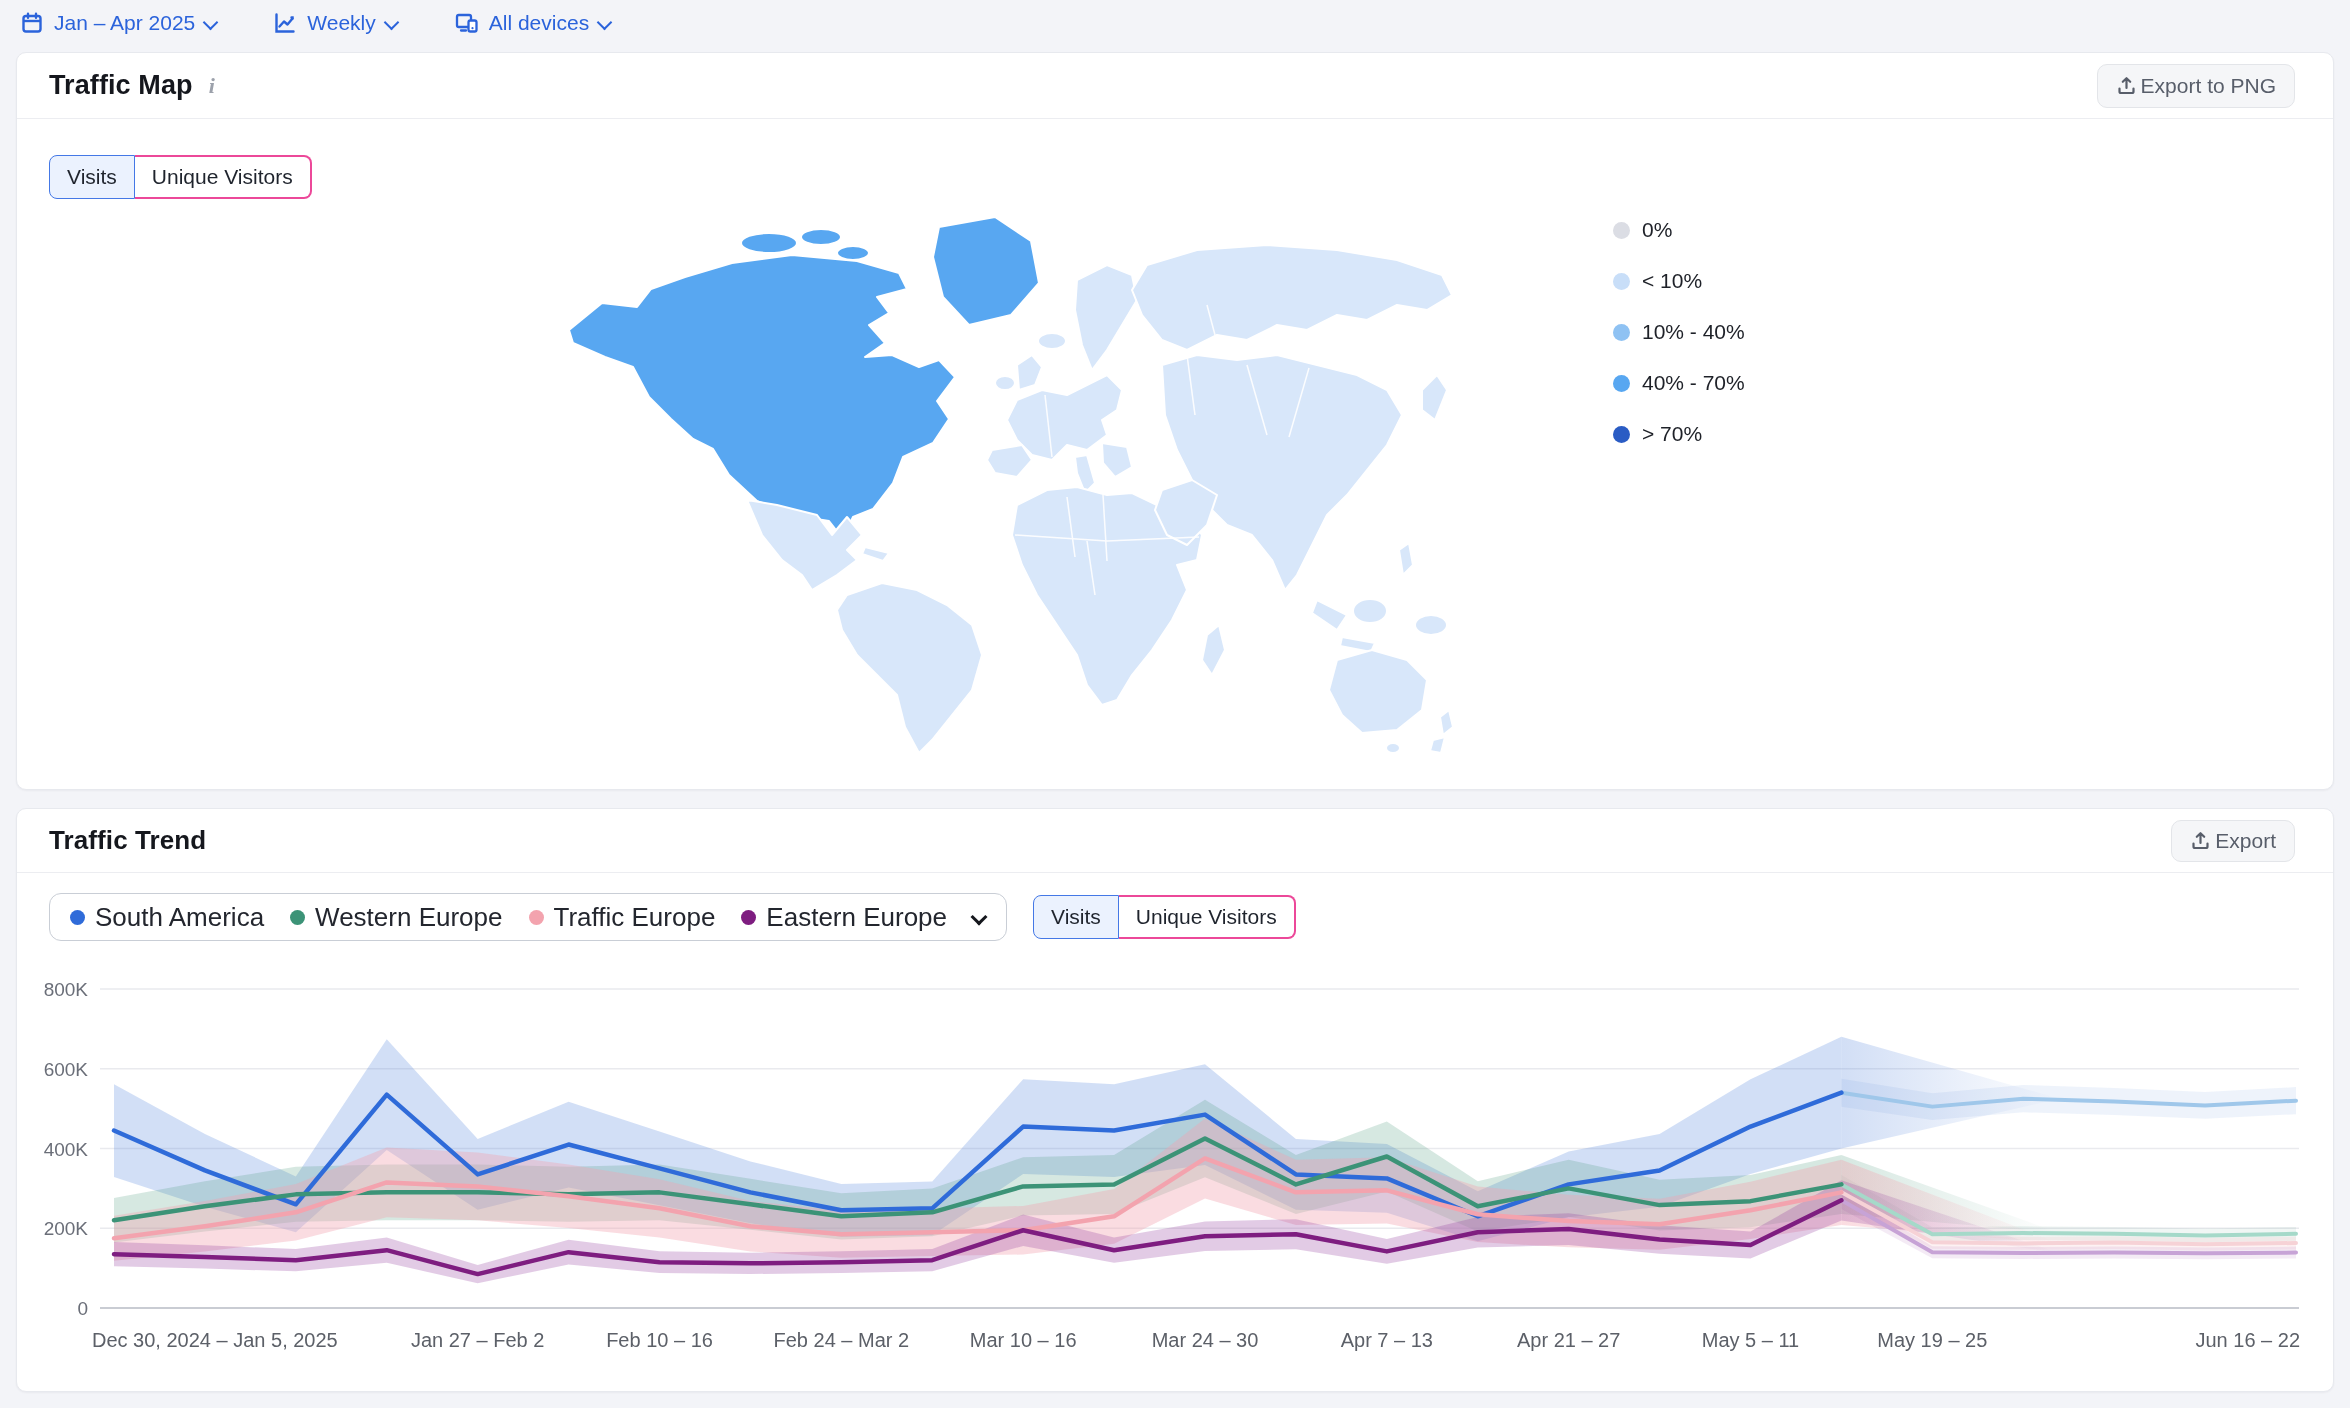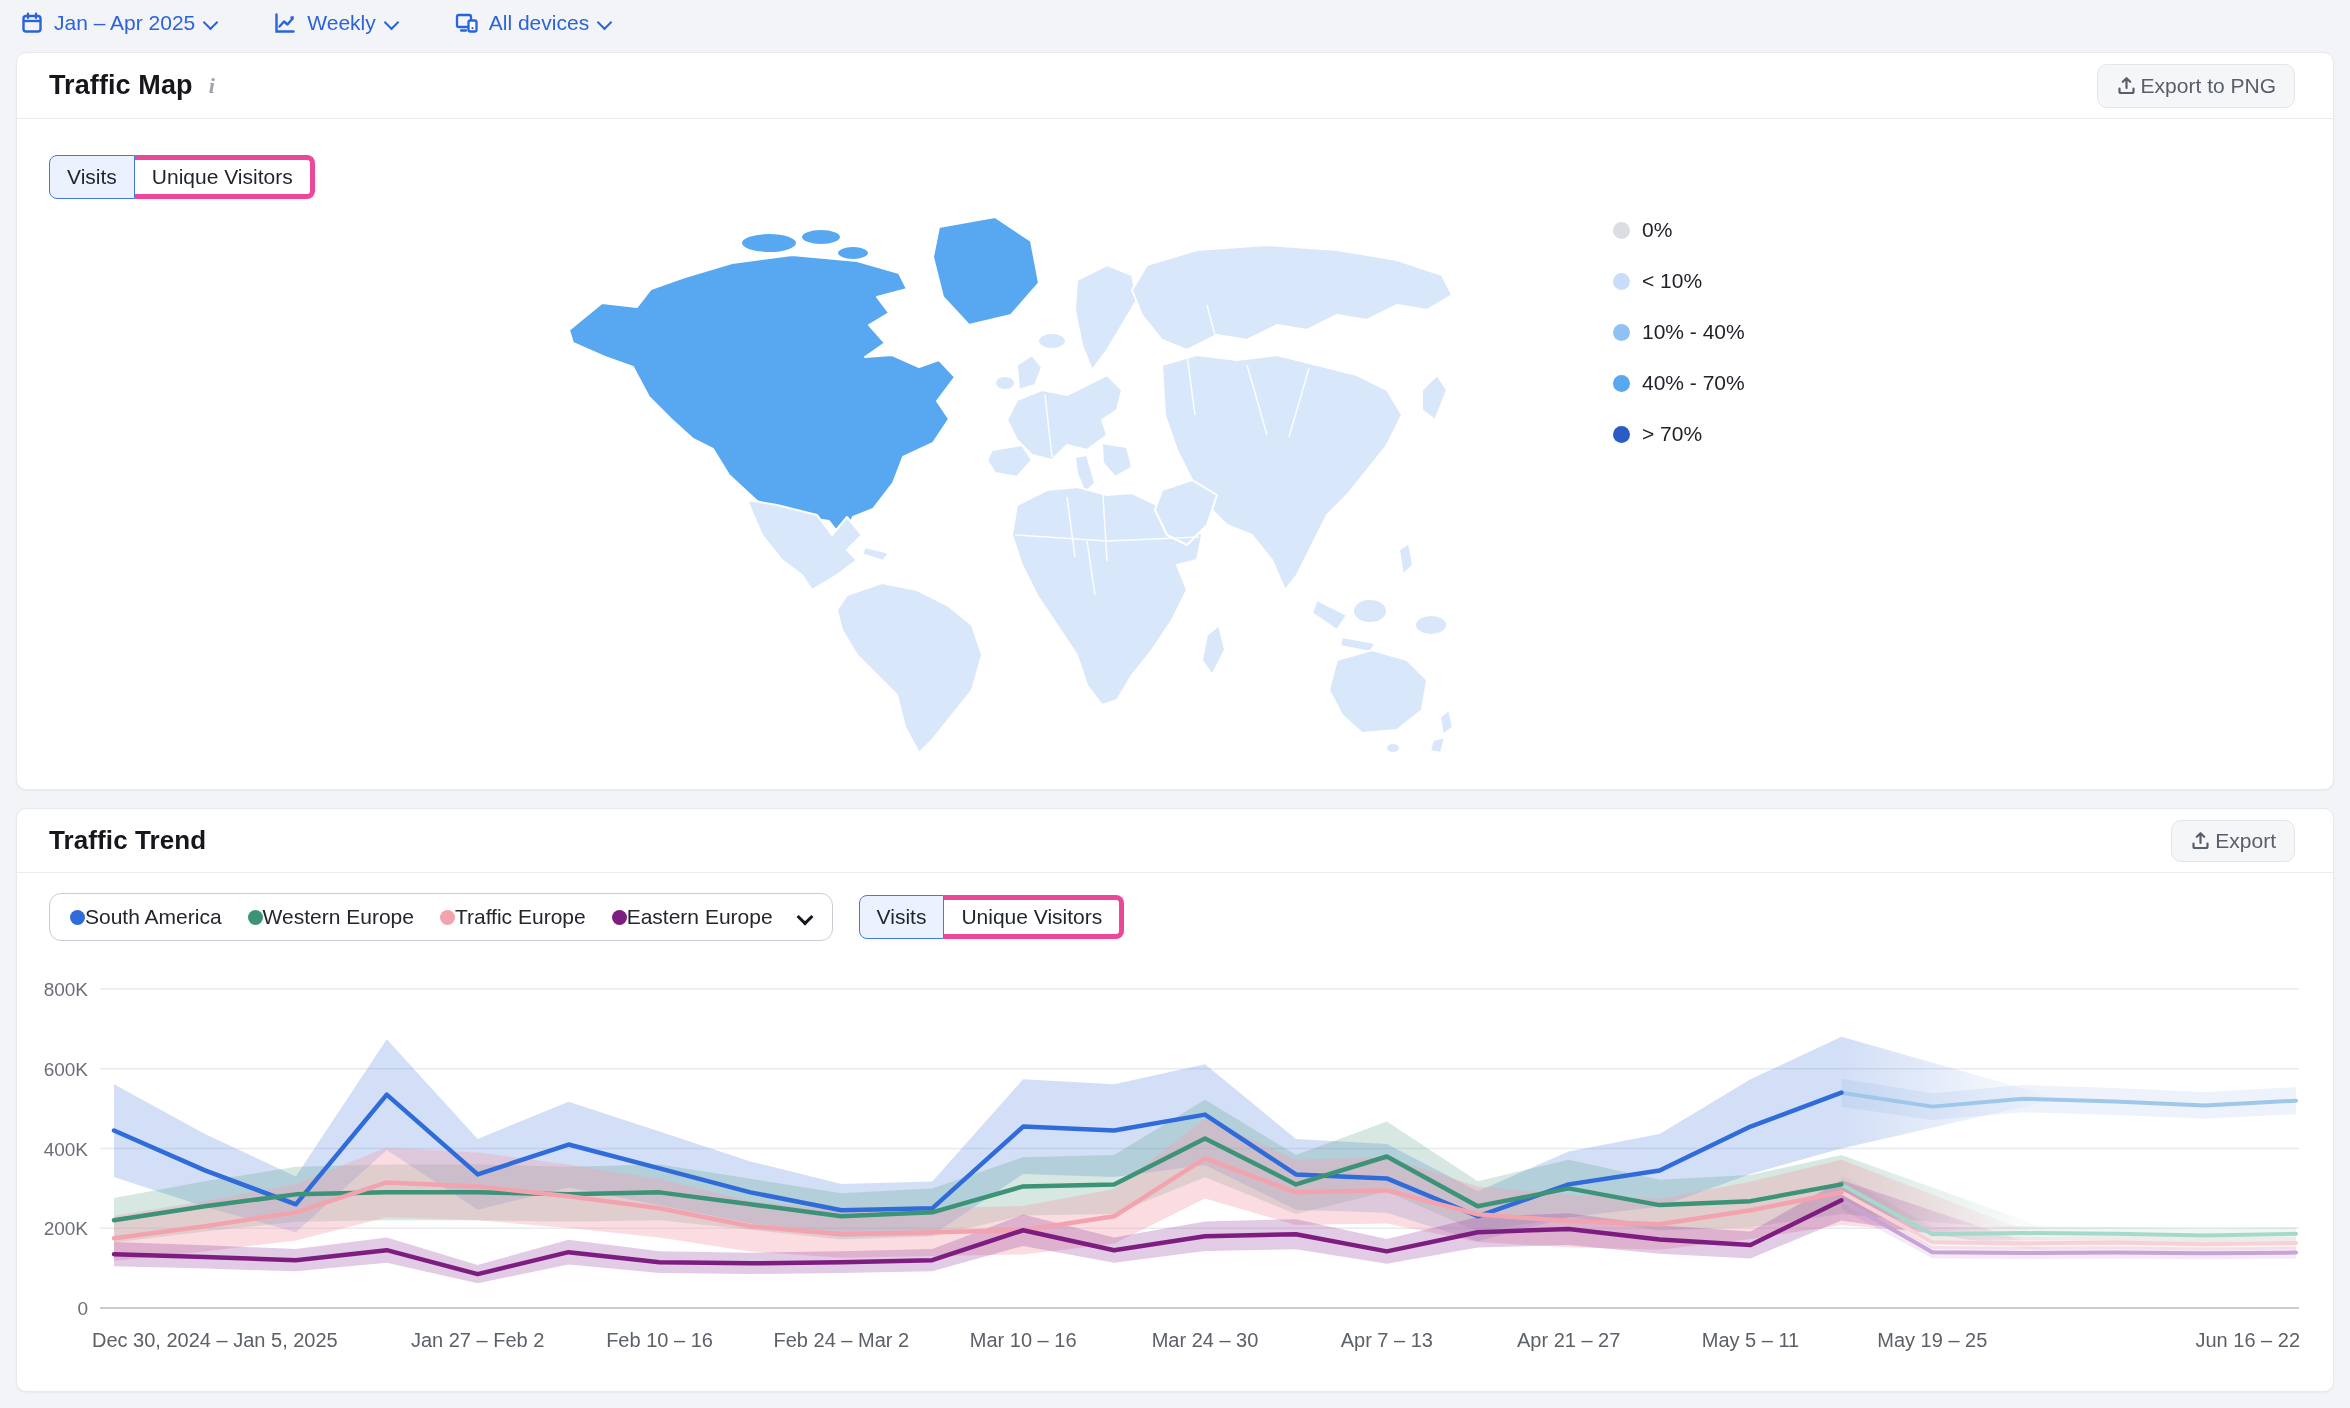--- a/index.html
+++ b/index.html
@@ -17,38 +17,38 @@
   .card { position:absolute; left:16px; width:2318px; background:#fff; border:1px solid #E7E9EE; border-radius:10px; box-shadow:0 1px 2px rgba(30,35,60,.05); }
   .card-header { height:66px; border-bottom:1px solid #ECEDF1; display:flex; align-items:center; padding:0 38px 0 32px; }
   .card-title { font-size:27px; font-weight:700; color:#15171D; letter-spacing:.1px; }
   .info-i { margin-left:16px; color:#9CA1AB; font-size:22px; font-weight:700; font-family:"Liberation Serif","DejaVu Serif",serif; font-style:italic; }
   .spacer { flex:1; }
   .export-btn { display:flex; align-items:center; gap:4px; height:44px; padding:0 18px; background:#F5F6F8; border:1px solid #E3E5E9; border-radius:10px; color:#585E6A; font-size:21px; cursor:pointer; }
   .export-btn svg { display:block; }
 
   
   .toggle-group { display:inline-flex; }
-  .toggle-btn { height:44px; padding:0 17px; font-size:21px; color:#1F242D; background:#fff; border:5px solid #ec4899; display:flex; align-items:center; cursor:pointer; }
+  .toggle-btn { height:44px; padding:0 17px; font-size:21px; color:#1F242D; background:#fff; border:2px solid #ec4899; display:flex; align-items:center; cursor:pointer; }
   .toggle-btn.first { border-radius:8px 0 0 8px; }
   .toggle-btn.last { border-radius:0 8px 8px 0; border-left:none; }
   .toggle-btn.active { background:#EBF2FE; border:1.5px solid #4478E6; }
   .toggle-btn.active + .toggle-btn { border-left:none; }
 
   
   #map-toggle { position:absolute; left:32px; top:102px; }
   #world-map { position:absolute; left:530px; top:152px; }
   .map-legend { position:absolute; left:1596px; top:163px; }
   .map-legend-item { display:flex; align-items:center; gap:12px; height:28px; margin-bottom:23px; }
   .legend-dot { width:17px; height:17px; border-radius:50%; }
   .map-legend-item span.lbl { font-size:21px; color:#1E2128; }
 
   
   .trend-controls { position:absolute; left:32px; top:84px; display:flex; align-items:center; gap:26px; }
   .series-pill { display:flex; align-items:center; gap:26px; height:48px; padding:0 20px; border:1.5px solid #C9CED6; border-radius:12px; cursor:pointer; background:#fff; }
-  .series-item { display:flex; align-items:center; font-size:21px; color:#23262E; }
+  .series-item { display:flex; align-items:center; gap:10px; font-size:26px; color:#23262E; }
   .series-dot { width:15px; height:15px; border-radius:50%; }
   .pill-chev { width:13px; height:13px; position:relative; top:-3px; }
   .pill-chev:before { content:""; position:absolute; left:0; top:3px; width:9px; height:9px; border-right:3px solid #15171D; border-bottom:3px solid #15171D; transform:rotate(45deg); }
 
   #trend-chart { position:absolute; left:0px; top:150px; }
 </style>
 </head>
 <body>
 
 <div class="topbar">

